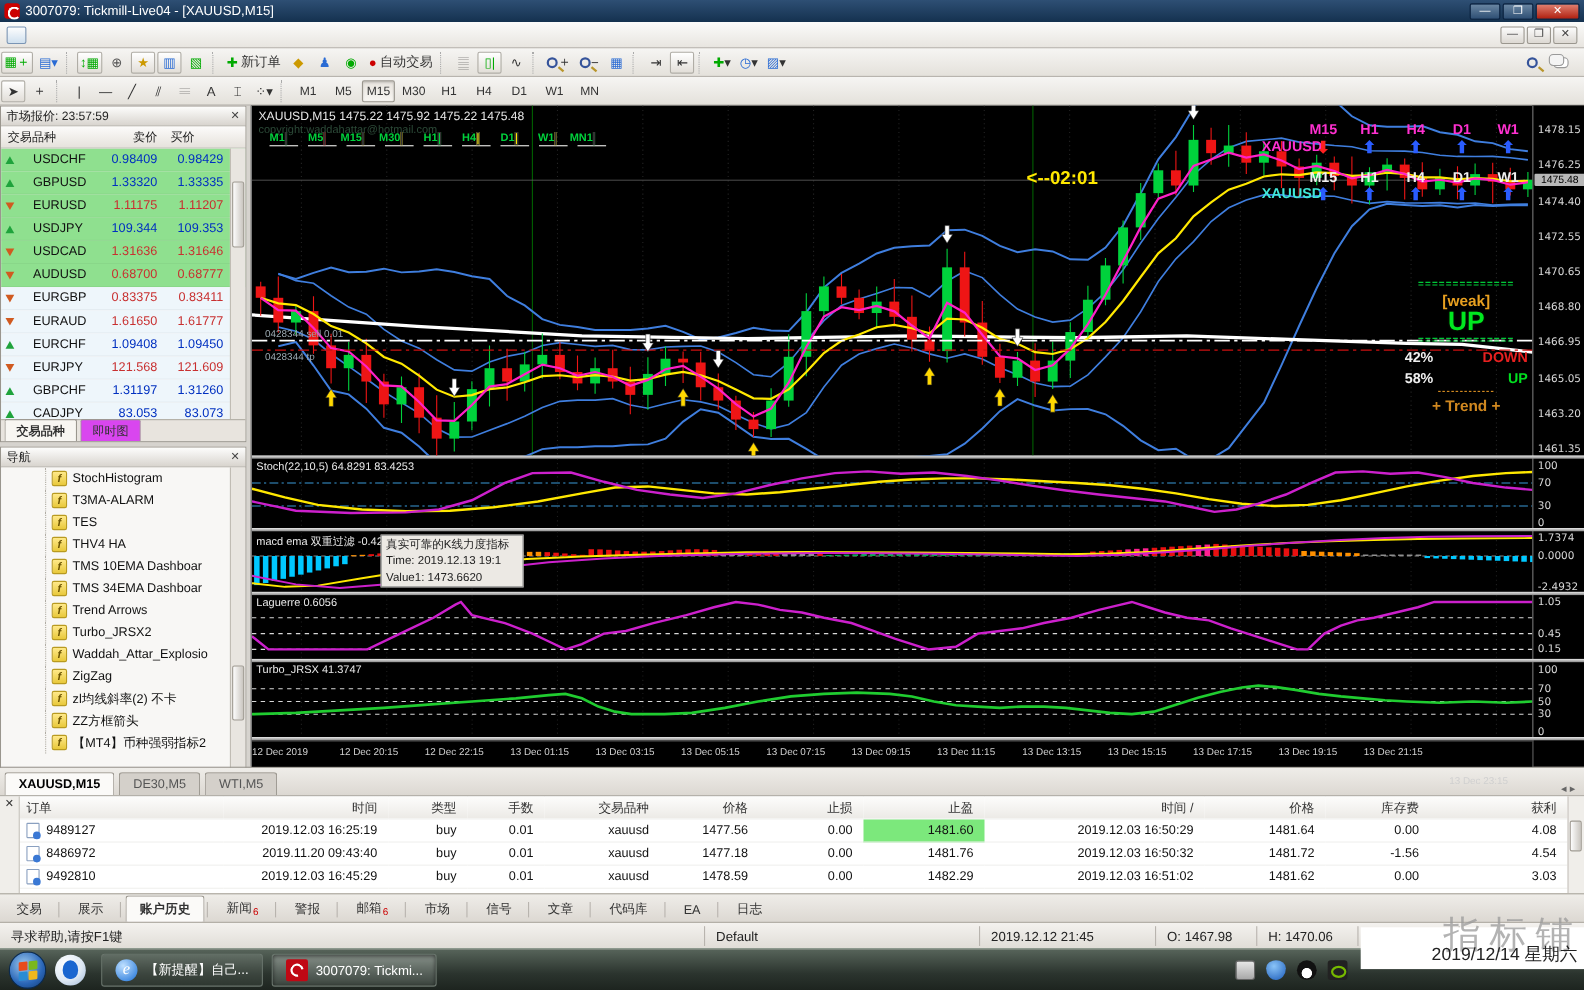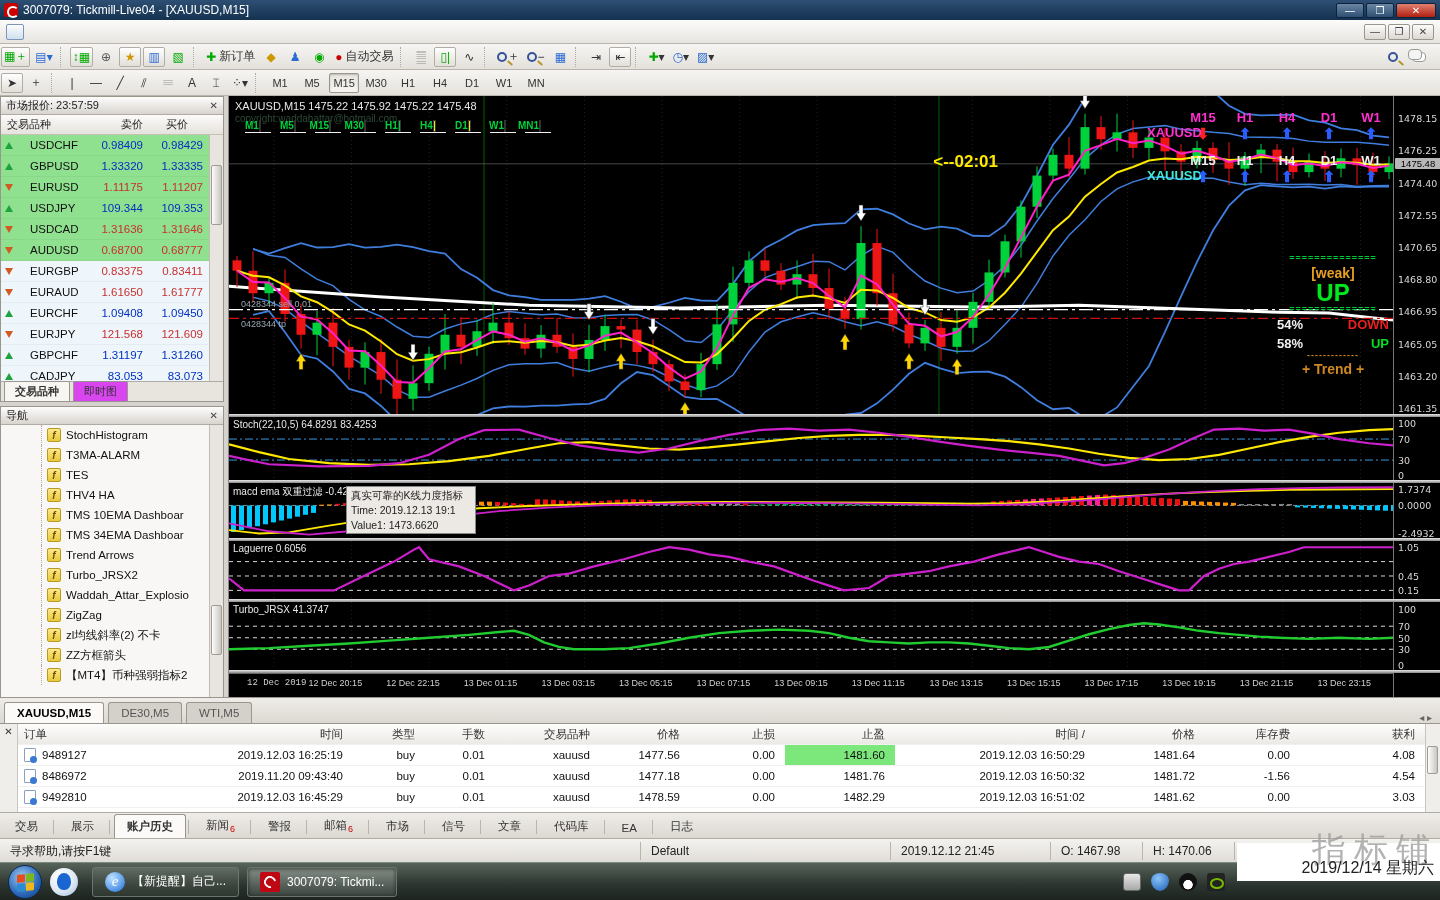--- a/index.html
+++ b/index.html
@@ -257,21 +257,21 @@
   </div>
 
   <div class="panel mw">
     <div class="ptitle">
       <span>市场报价: 23:57:59</span>
       <span class="x">✕</span>
     </div>
     <div class="mwhead">
       <span style="width:92px">交易品种</span>
       <span style="width:56px;text-align:right">卖价</span>
-      <span style="width:56px;text-align:center">买价</span>
+      <span style="width:56px;text-align:left">买价</span>
     </div>
     <div class="mwrows" id="mwrows">
         <div class="mwrow hl">
           <span class="sym">
             <span class="arr up"></span>
             <span>USDCHF</span>
           </span>
           <span class="pr up">0.98409</span>
           <span class="pr up">0.98429</span>
         </div>
@@ -518,51 +518,51 @@
             <span class="sarr aup">⬆</span>
           </div>
         </div>
       <div class="count" style="left:auto;right:395px;top:56px;">&lt;--02:01</div>
       <div class="trendbox">
         <div class="gdash">==============</div>
         <div class="weak">[weak]</div>
         <div class="bigup">UP</div>
         <div class="gdash">==============</div>
         <div class="pctrow">
-            <span class="pct">54%</span>
+            <span class="pct">42%</span>
             <span class="pdn">DOWN</span>
           </div>
         <div class="pctrow">
             <span class="pct">58%</span>
             <span class="pup">UP</span>
           </div>
         <div class="odash">-------------</div>
         <div class="trendlbl">+  Trend  +</div>
       </div>
       <div class="tooltip">
         <div>真实可靠的K线力度指标</div>
         <div>Time: 2019.12.13 19:1</div>
         <div>Value1: 1473.6620</div>
       </div>
       <div class="taxis" id="taxis">
-          <span class="tlab" style="left: 18px; font-family: Liberation Mono, monospace;">12 Dec 2019</span>
+          <span class="tlab" style="left: 0;">12 Dec 2019</span>
           <span class="tlab" style="left: 79.6px;">12 Dec 20:15</span>
           <span class="tlab" style="left: 157.2px;">12 Dec 22:15</span>
           <span class="tlab" style="left: 234.8px;">13 Dec 01:15</span>
           <span class="tlab" style="left: 312.4px;">13 Dec 03:15</span>
           <span class="tlab" style="left: 390px;">13 Dec 05:15</span>
           <span class="tlab" style="left: 467.6px;">13 Dec 07:15</span>
           <span class="tlab" style="left: 545.2px;">13 Dec 09:15</span>
           <span class="tlab" style="left: 622.8px;">13 Dec 11:15</span>
           <span class="tlab" style="left: 700.4px;">13 Dec 13:15</span>
           <span class="tlab" style="left: 778px;">13 Dec 15:15</span>
           <span class="tlab" style="left: 855.6px;">13 Dec 17:15</span>
           <span class="tlab" style="left: 933.2px;">13 Dec 19:15</span>
           <span class="tlab" style="left: 1010.8px;">13 Dec 21:15</span>
-          <span class="tlab" style="left: 1088.4px;">13 Dec 23:15</span>
+          <span class="tlab" style="left: 1088.4px; margin-top: 27px;">13 Dec 23:15</span>
         </div>
     <svg width="1164" height="318" style="position:absolute;left:0;top:0;z-index:1">
           <line x1="45" y1="0" x2="45" y2="318" stroke="#242424" stroke-dasharray="1 3"></line>
           <line x1="122.6" y1="0" x2="122.6" y2="318" stroke="#242424" stroke-dasharray="1 3"></line>
           <line x1="200.2" y1="0" x2="200.2" y2="318" stroke="#242424" stroke-dasharray="1 3"></line>
           <line x1="277.79999999999995" y1="0" x2="277.79999999999995" y2="318" stroke="#242424" stroke-dasharray="1 3"></line>
           <line x1="355.4" y1="0" x2="355.4" y2="318" stroke="#242424" stroke-dasharray="1 3"></line>
           <line x1="433" y1="0" x2="433" y2="318" stroke="#242424" stroke-dasharray="1 3"></line>
           <line x1="510.59999999999997" y1="0" x2="510.59999999999997" y2="318" stroke="#242424" stroke-dasharray="1 3"></line>
           <line x1="588.1999999999999" y1="0" x2="588.1999999999999" y2="318" stroke="#242424" stroke-dasharray="1 3"></line>

